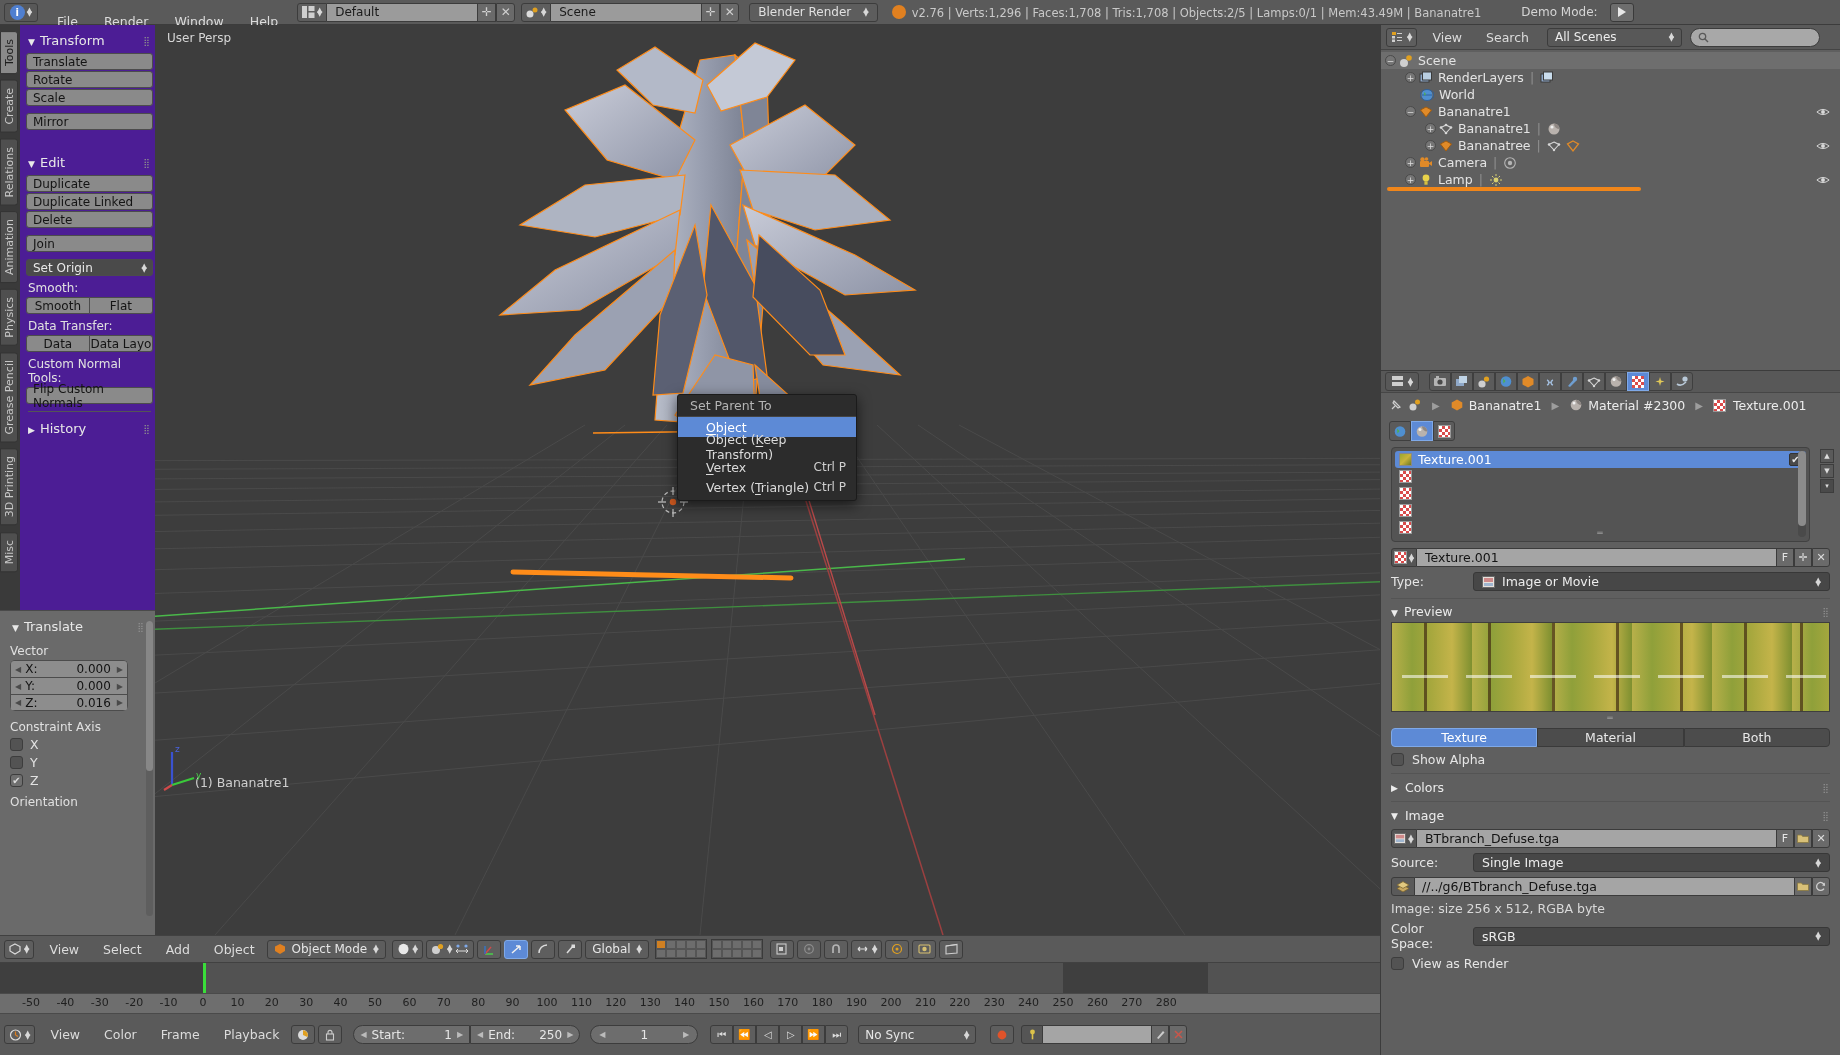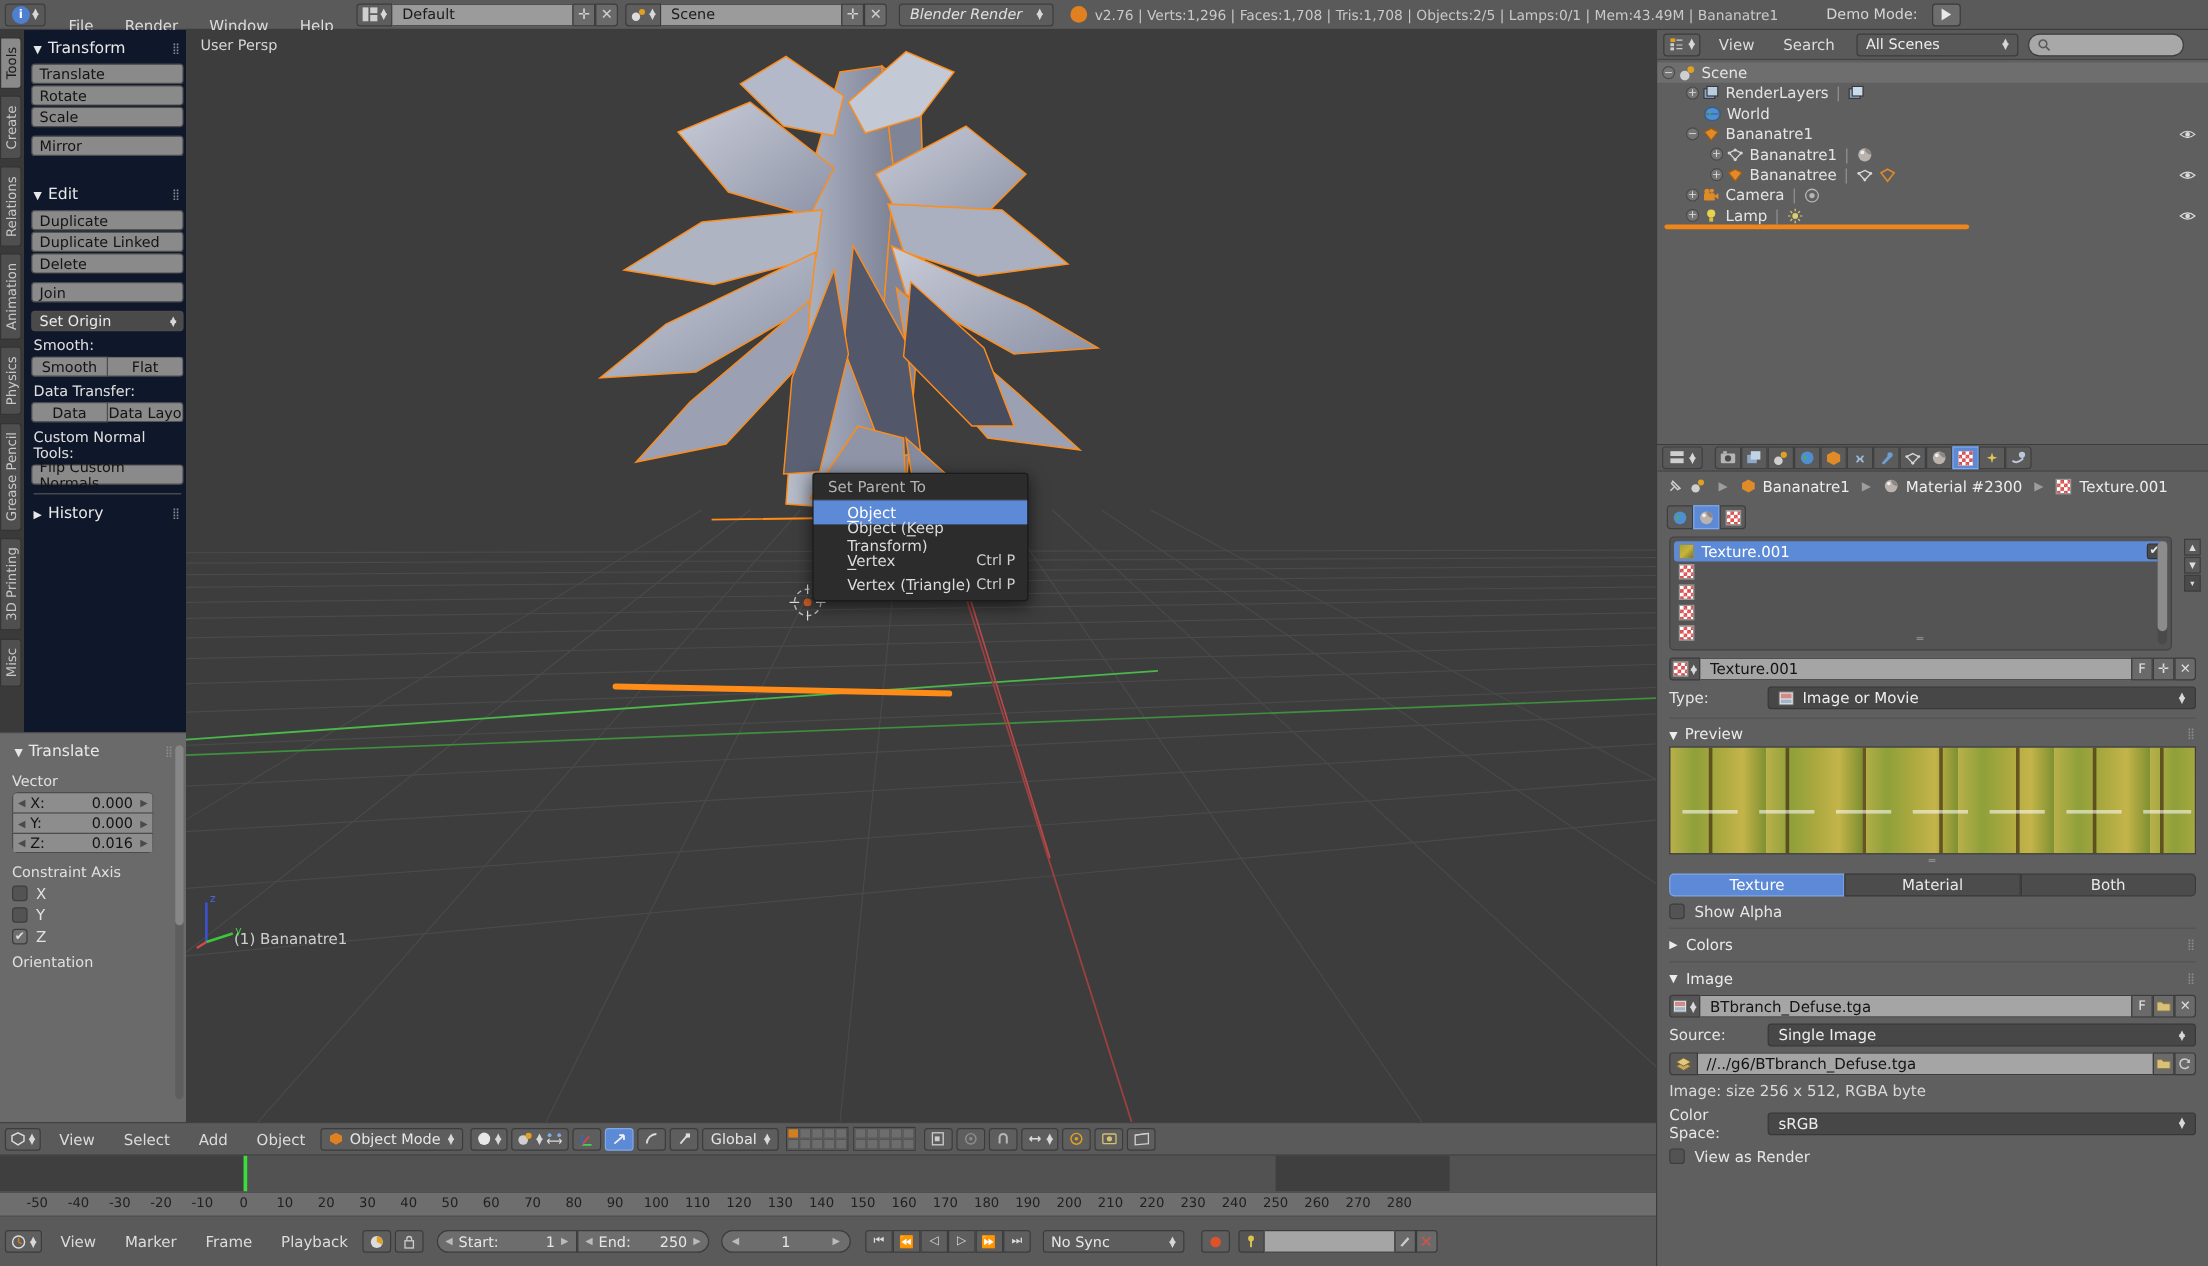--- a/index.html
+++ b/index.html
@@ -27,21 +27,21 @@
   .tb-menu{padding:0 13px;color:#dcdcdc;font-size:12.5px;cursor:default;margin-top:19px;}
   .field-group{display:flex;align-items:center;margin-left:6px;}
   .dd-icon{width:30px;height:19px;background:#5e5e5e;border:1px solid #3c3c3c;border-radius:3px 0 0 3px;
     display:flex;align-items:center;justify-content:center;gap:2px;}
   .dd-text{height:19px;background:#9b9b9b;color:#1a1a1a;min-width:150px;display:flex;align-items:center;
     padding:0 8px;border-top:1px solid #3c3c3c;border-bottom:1px solid #3c3c3c;font-size:12px;}
   .dd-plus,.dd-x{width:19px;height:19px;background:#6a6a6a;border:1px solid #3c3c3c;
     display:flex;align-items:center;justify-content:center;color:#d0d0d0;font-size:12px;}
   .dd-x{border-radius:0 3px 3px 0;}
   .engine-sel{height:19px;min-width:100px;background:#5d5d5d;border:1px solid #3c3c3c;border-radius:3px;
-    display:flex;align-items:center;padding:0 8px;margin-left:10px;color:#e0e0e0;font-size:12px;justify-content:space-between;gap:12px;font-style:italic;}
+    display:flex;align-items:center;padding:0 8px;margin-left:10px;color:#e0e0e0;font-size:12px;justify-content:space-between;gap:12px;}
   .stats{margin-left:14px;color:#c9c9c9;font-size:11.5px;white-space:nowrap;}
   .stat-icon{width:14px;height:14px;border-radius:50%;background:#e08020;display:inline-block;vertical-align:-2px;margin-right:6px;}
   .demo-label{margin-left:40px;color:#d5d5d5;font-size:12px;}
   .play-btn{width:24px;height:19px;background:#6d6d6d;border:1px solid #3a3a3a;border-radius:3px;margin-left:12px;
     display:flex;align-items:center;justify-content:center;}
   .tri{width:0;height:0;border-left:8px solid #e8e8e8;border-top:5px solid transparent;border-bottom:5px solid transparent;}
 
   
   #tabstrip{
     position:absolute;left:0;top:25px;width:20px;height:910px;background:#3a3a3a;
@@ -50,21 +50,21 @@
   .vtab{
     width:18px;background:#4f4f4f;border:1px solid #343434;border-radius:3px 0 0 3px;
     margin-bottom:6px;color:#c8c8c8;font-size:11px;
     writing-mode:vertical-rl;transform:rotate(180deg);
     padding:7px 2px;text-align:center;cursor:default;
   }
   .vtab.active{background:#8a8a8a;color:#1d1d1d;}
 
   
   #toolpanel{
-    position:absolute;left:20px;top:25px;width:139px;height:585px;background:#0f172a;
+    position:absolute;left:20px;top:25px;width:139px;height:585px;background:#4c1d95;
     overflow:hidden;padding:6px 6px 0 6px;
   }
   .pheader{display:flex;align-items:center;justify-content:space-between;color:#e8e8e8;font-size:13px;
     padding:2px 2px 5px 2px;}
   .pheader .ar{font-size:9px;margin-right:5px;}
   .grip{color:#8e8e8e;font-size:9px;letter-spacing:1px;}
   .tbtn{
     width:100%;height:17px;background:#8a8a8a;border:1px solid #4c4c4c;border-radius:3px;
     color:#141414;font-size:12px;display:flex;align-items:center;padding-left:6px;margin-bottom:1px;cursor:default;
   }
@@ -745,21 +745,21 @@
       <svg width="13" height="12" viewBox="0 0 13 12">
           <circle cx="6.5" cy="6" r="5" fill="none" stroke="#dcdcdc" stroke-width="1.2"></circle>
           <path d="M6.5 6 L6.5 2.5 M6.5 6 L9 7.5" stroke="#e08020" stroke-width="1.2"></path>
         </svg>
       <span class="spin">
           <span>▲</span>
           <span>▼</span>
         </span>
     </div>
     <div class="f-menu">View</div>
-    <div class="f-menu">Marker</div>
+    <div class="f-menu">Color</div>
     <div class="f-menu">Frame</div>
     <div class="f-menu">Playback</div>
     <div class="f-iconbtn">
       <svg width="12" height="12" viewBox="0 0 12 12">
           <circle cx="6" cy="6" r="5" fill="#dcdcdc"></circle>
           <path d="M6 6 L6 1.2 A4.8 4.8 0 0 1 10.4 8 Z" fill="#e0a020"></path>
         </svg>
     </div>
     <div class="f-iconbtn">
       <svg width="12" height="12" viewBox="0 0 12 12">

